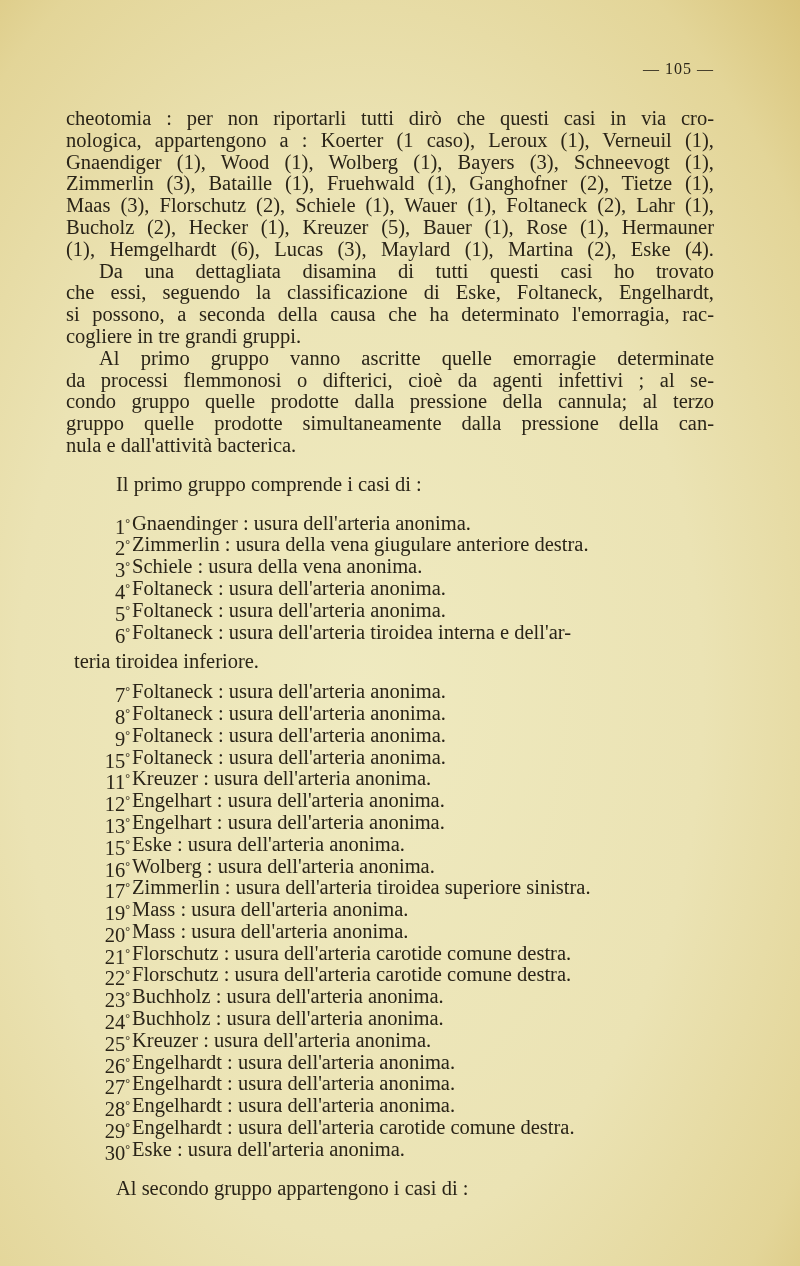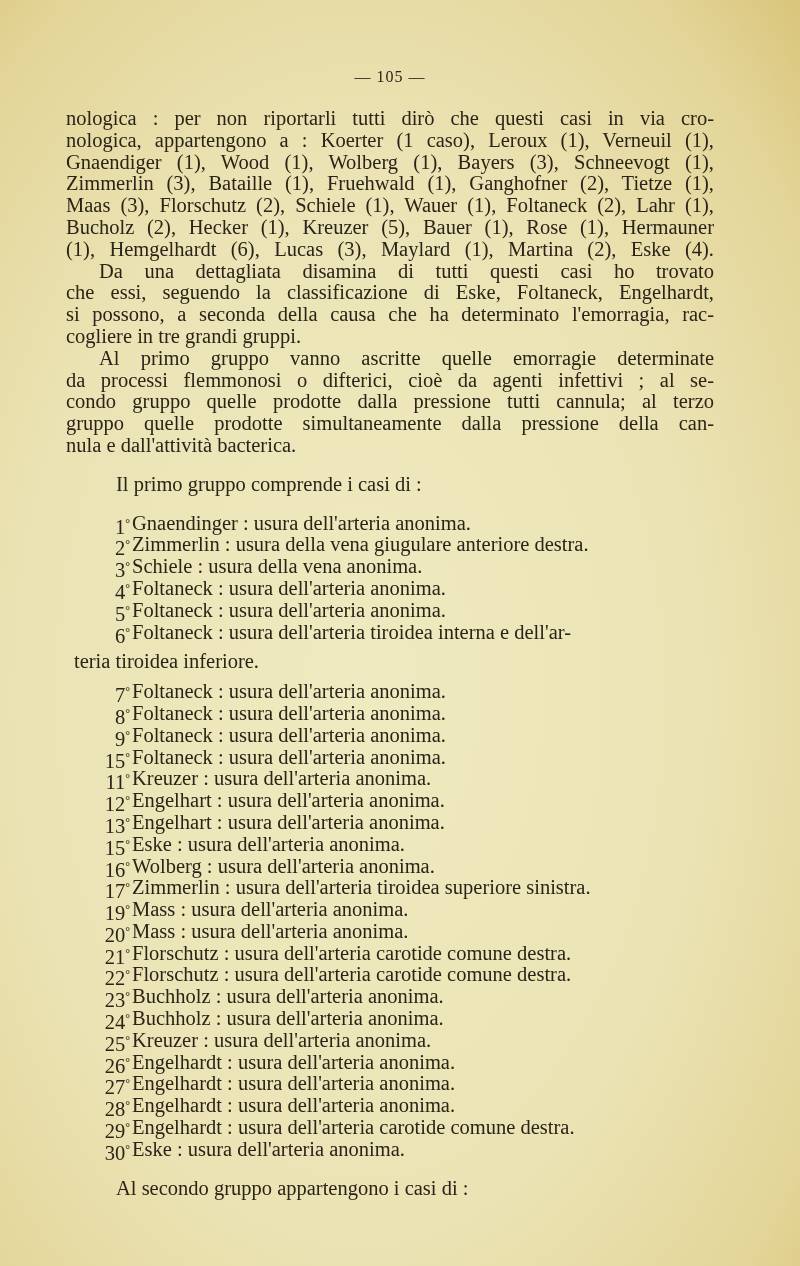--- a/index.html
+++ b/index.html
@@ -5,59 +5,59 @@
     html, body { margin: 0; padding: 0; }
     body {
       width: 800px; height: 1266px; overflow: hidden;
       background: radial-gradient(ellipse at 45% 55%, #efeac0 0%, #ebe3b4 55%, #e3d598 85%, #d9c47a 100%);
       font-family: "Liberation Serif", "DejaVu Serif", serif;
       color: #2a2418;
       position: relative;
     }
     .page { position: absolute; left: 66px; top: 0; width: 648px; }
     .page-number {
-      position: absolute; top: 68px; left: 0; width: 100%;
-      text-align: center; font-size: 16px; letter-spacing: 1px;
+      position: absolute; top: 60px; left: 0; width: 100%;
+      text-align: right; font-size: 16px; letter-spacing: 1px;
     }
     .text { position: absolute; top: 108px; left: 0; width: 648px; font-size: 20.5px; line-height: 21.8px; }
     .para { margin: 0; text-align: justify; text-align-last: left; }
     .item { margin: 0; padding-left: 66px; position: relative; white-space: nowrap; }
     .item .num-wrap { position: absolute; right: calc(100% - 64px); text-align: right; white-space: nowrap; }
     .item-cont { margin: 8px; }
     .closing { margin: 17px; text-indent: 33px; }
     .deg { font-size: 12px; vertical-align: 7px; }
   </style>
 </head>
 <body>
 
 <div class="page">
   <div class="page-number">— 105 —</div>
 
   <div class="text">
     <p class="para">
-      <span style="display:block;text-align-last:justify">nologica : per non riportarli tutti dirò che questi casi in via cro-</span>
+      <span style="display:block;text-align-last:justify">cheotomia : per non riportarli tutti dirò che questi casi in via cro-</span>
       <span style="display:block;text-align-last:justify">nologica, appartengono a : Koerter (1 caso), Leroux (1), Verneuil (1),</span>
       <span style="display:block;text-align-last:justify">Gnaendiger (1), Wood (1), Wolberg (1), Bayers (3), Schneevogt (1),</span>
       <span style="display:block;text-align-last:justify">Zimmerlin (3), Bataille (1), Fruehwald (1), Ganghofner (2), Tietze (1),</span>
       <span style="display:block;text-align-last:justify">Maas (3), Florschutz (2), Schiele (1), Wauer (1), Foltaneck (2), Lahr (1),</span>
       <span style="display:block;text-align-last:justify">Bucholz (2), Hecker (1), Kreuzer (5), Bauer (1), Rose (1), Hermauner</span>
       <span style="display:block;text-align-last:justify">(1), Hemgelhardt (6), Lucas (3), Maylard (1), Martina (2), Eske (4).</span>
     </p>
 
     <p class="para">
       <span style="display:block;text-align-last:justify;padding-left:33px">Da una dettagliata disamina di tutti questi casi ho trovato</span>
       <span style="display:block;text-align-last:justify">che essi, seguendo la classificazione di Eske, Foltaneck, Engelhardt,</span>
       <span style="display:block;text-align-last:justify">si possono, a seconda della causa che ha determinato l'emorragia, rac-</span>
       <span style="display:block">cogliere in tre grandi gruppi.</span>
     </p>
 
     <p class="para">
       <span style="display:block;text-align-last:justify;padding-left:33px">Al primo gruppo vanno ascritte quelle emorragie determinate</span>
       <span style="display:block;text-align-last:justify">da processi flemmonosi o difterici, cioè da agenti infettivi ; al se-</span>
-      <span style="display:block;text-align-last:justify">condo gruppo quelle prodotte dalla pressione tutti cannula; al terzo</span>
+      <span style="display:block;text-align-last:justify">condo gruppo quelle prodotte dalla pressione della cannula; al terzo</span>
       <span style="display:block;text-align-last:justify">gruppo quelle prodotte simultaneamente dalla pressione della can-</span>
       <span style="display:block">nula e dall'attività bacterica.</span>
     </p>
 
     <p class="closing">Il primo gruppo comprende i casi di :</p>
 
     <div id="case-list">
         <div class="item"><span class="num-wrap"><span>1</span><span class="deg">°</span></span><span>Gnaendinger</span><span> : </span><span>usura dell'arteria anonima.</span></div>
         <div class="item"><span class="num-wrap"><span>2</span><span class="deg">°</span></span><span>Zimmerlin</span><span> : </span><span>usura della vena giugulare anteriore destra.</span></div>
         <div class="item"><span class="num-wrap"><span>3</span><span class="deg">°</span></span><span>Schiele</span><span> : </span><span>usura della vena anonima.</span></div>

